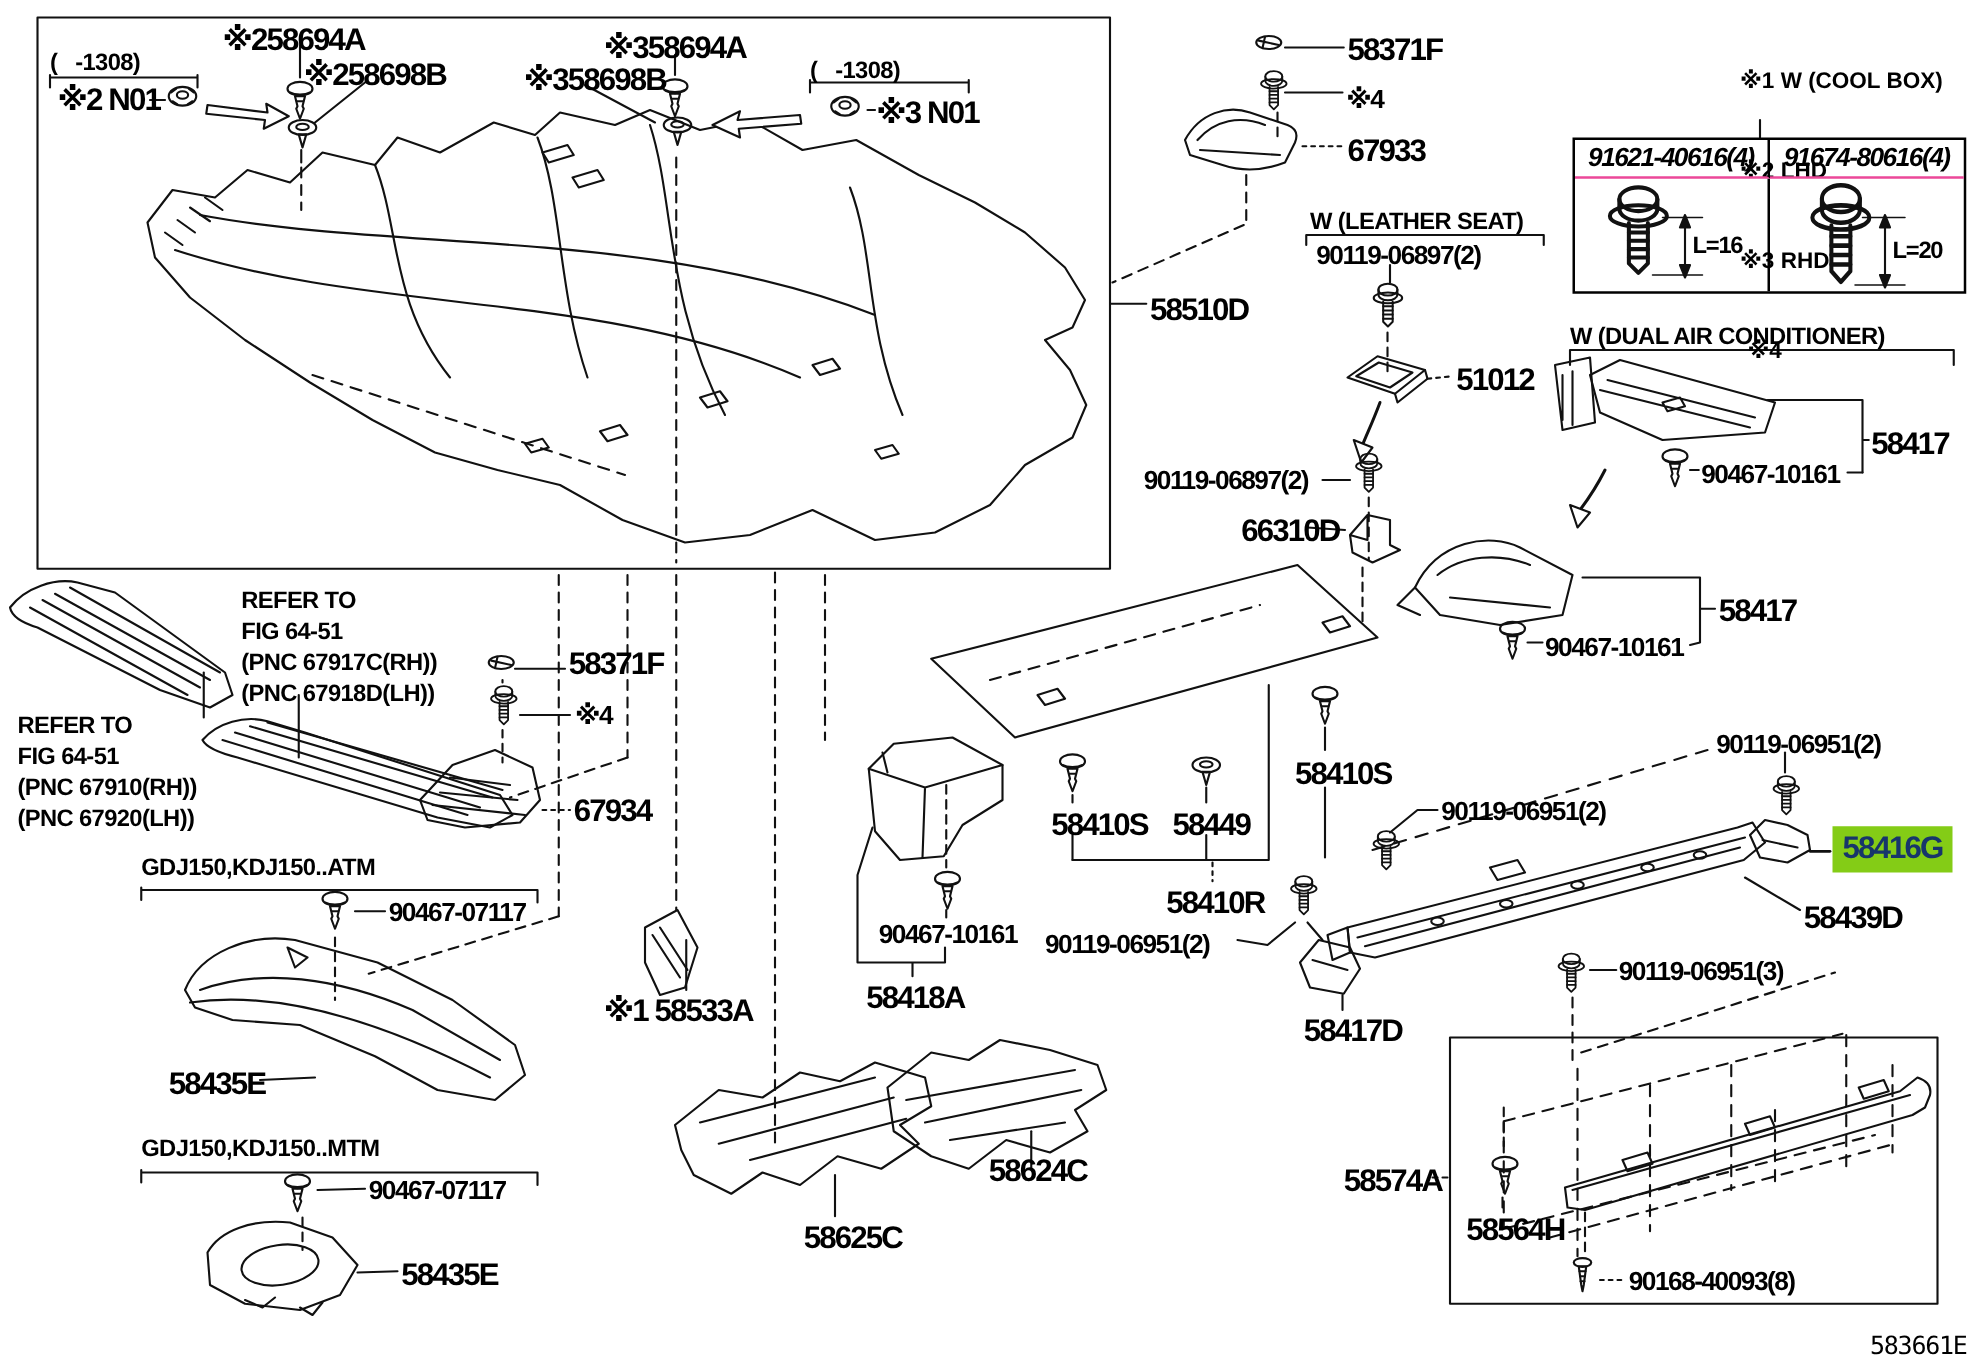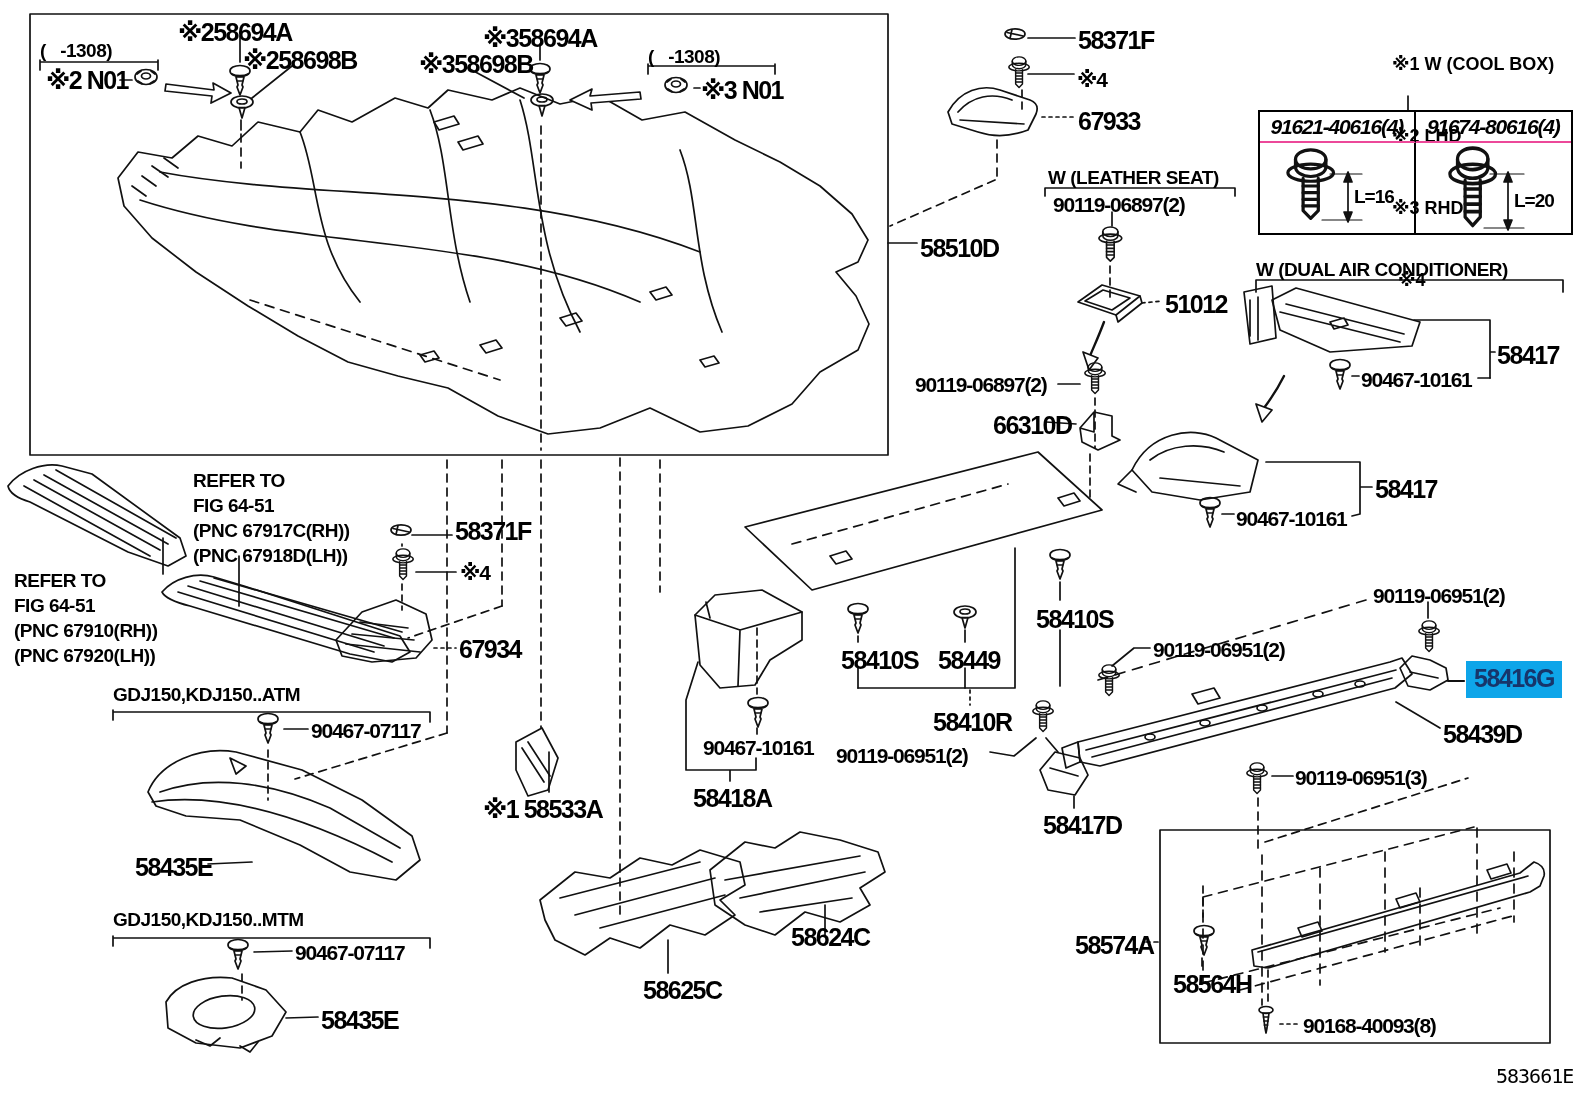--- a/index.html
+++ b/index.html
@@ -3,21 +3,21 @@
 <meta charset="utf-8">
 <style>
   html,body{margin:0;padding:0;background:#fff;}
   #stage{position:relative;width:1588px;height:1095px;background:#ffffff;overflow:hidden;
          font-family:"Liberation Sans","DejaVu Sans",sans-serif;color:#000;}
   #art{position:absolute;left:0;top:0;}
   .lbl{position:absolute;white-space:pre;line-height:1.32;color:#000;}
   .s-lg{font-size:25px;letter-spacing:-1.5px;font-weight:700;}
   .s-md{font-size:21px;letter-spacing:-1.2px;font-weight:700;}
   .s-ann{font-size:19px;letter-spacing:-0.5px;font-weight:700;}
-  .hl{background:#0ea5e9;color:#17356B;padding:1px 8px 3px 8px;}
+  .hl{background:#84cc16;color:#17356B;padding:1px 8px 3px 8px;}
   #legend{position:absolute;left:1392px;top:4px;font-size:18px;font-weight:700;line-height:24px;white-space:pre;}
   #legend .lg4{padding-left:6px;}
   #ftable{position:absolute;left:1258px;top:110px;width:315px;height:125px;border:2px solid #000;box-sizing:border-box;
           display:grid;grid-template-columns:1fr 1fr;grid-template-rows:31px 1fr;}
   #ftable .hc{border-bottom:2px solid #ec4899;display:flex;align-items:center;justify-content:center;
           font-size:21px;font-weight:700;letter-spacing:-1.2px;font-style:italic;}
   #ftable .hc1,#ftable .bc1{border-right:2px solid #000;}
   .llab{position:absolute;font-size:19px;font-weight:700;letter-spacing:-1px;}
   #footnote{position:absolute;left:10px;top:1044px;font-family:"DejaVu Sans Mono",monospace;
             font-size:19px;letter-spacing:-1.6px;white-space:pre;}

